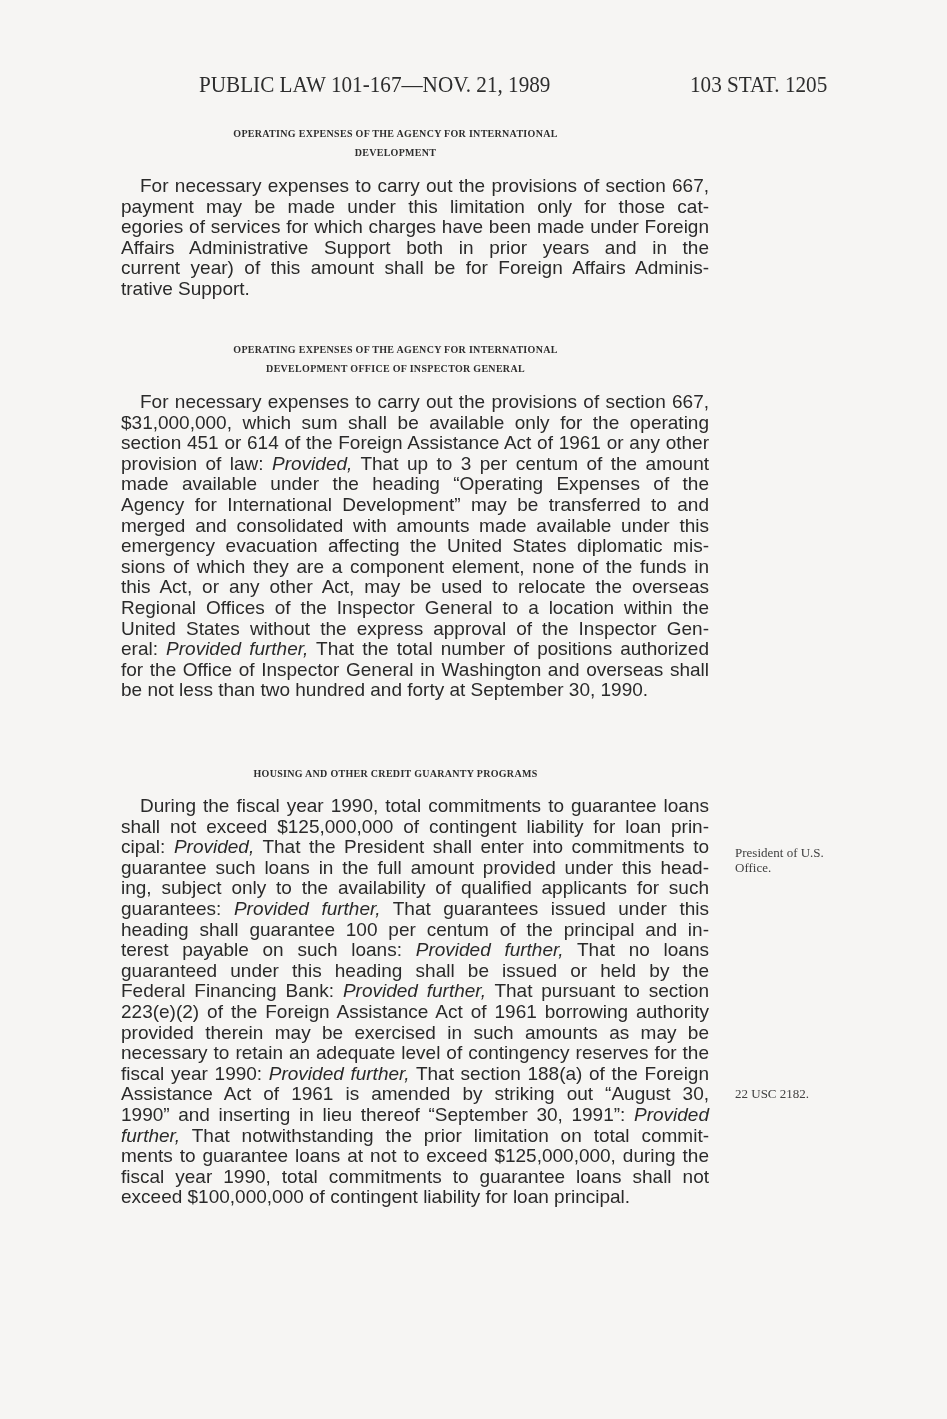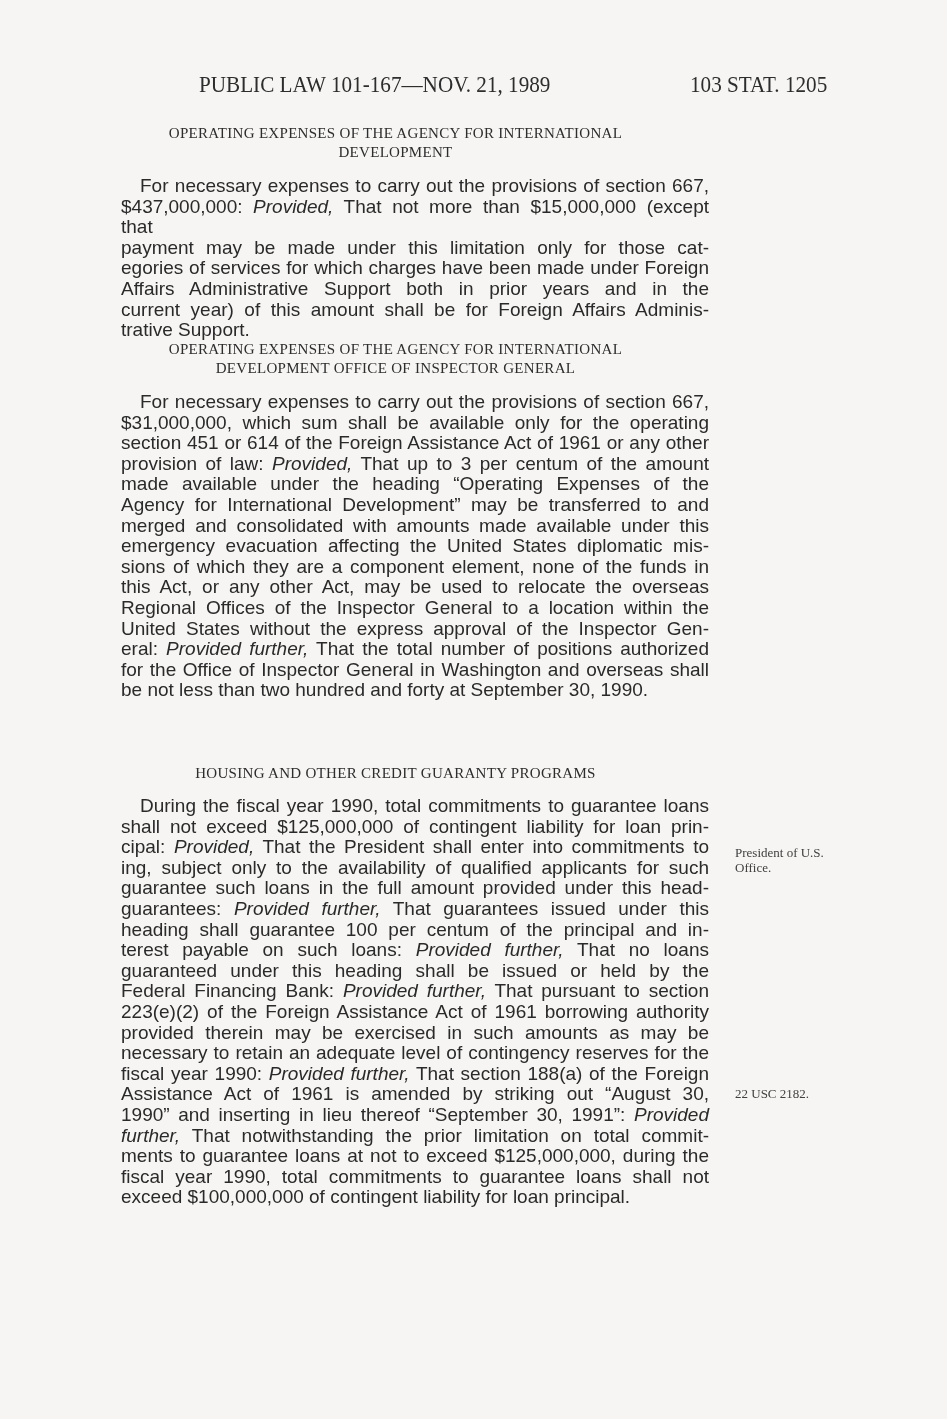--- a/index.html
+++ b/index.html
@@ -25,21 +25,21 @@
       font-family: "Liberation Serif", serif;
       font-size: 23px; color: #2d2d2d;
       transform: scaleX(0.92); transform-origin: left top;
     }
     .body-col {
       position: absolute; left: 82px; width: 627px;
     }
     .heading {
       text-align: center;
       font-family: "Liberation Serif", serif;
-      font-weight: normal; font-size: 15px;
+      font-weight: bold; font-size: 10px;
       letter-spacing: 0.3px; line-height: 19px;
       color: #2d2d2d;
     }
     .para {
       font-family: Liberation Sans, sans-serif;
       font-size: 19px; line-height: 20.6px;
       text-align: justify;
       text-indent: 19px;
       color: #2a2a2a;
       hyphens: manual;
@@ -60,21 +60,20 @@
   <div class="stat-ref">103 STAT. 1205</div>
 </div>
 
 <div class="body-col" style="top:124px;">
   <div class="heading">
     <div>OPERATING EXPENSES OF THE AGENCY FOR INTERNATIONAL</div>
     <div>DEVELOPMENT</div>
   </div>
   <div class="para" style="margin-top:14px;">
       <div style="text-align: justify; text-align-last: justify;"><span>For necessary expenses to carry out the provisions of section 667,</span></div>
-      <div style="text-align: justify; text-align-last: justify; text-indent: 0px;"><span>$437,000,000: </span><i>Provided,</i><span> That not more than $15,000,000 (except that</span></div>
       <div style="text-align: justify; text-align-last: justify; text-indent: 0px;"><span>payment may be made under this limitation only for those cat-</span></div>
       <div style="text-align: justify; text-align-last: justify; text-indent: 0px;"><span>egories of services for which charges have been made under Foreign</span></div>
       <div style="text-align: justify; text-align-last: justify; text-indent: 0px;"><span>Affairs Administrative Support both in prior years and in the</span></div>
       <div style="text-align: justify; text-align-last: justify; text-indent: 0px;"><span>current year) of this amount shall be for Foreign Affairs Adminis-</span></div>
       <div style="text-align: left; text-align-last: left; text-indent: 0px;"><span>trative Support.</span></div>
     </div>
 </div>
 
 <div class="body-col" style="top:340px;">
   <div class="heading">
@@ -101,22 +100,22 @@
 </div>
 
 <div class="body-col" style="top:764px;">
   <div class="heading">
     <div>HOUSING AND OTHER CREDIT GUARANTY PROGRAMS</div>
   </div>
   <div class="para" style="margin-top:13px;">
       <div style="text-align: justify; text-align-last: justify;"><span>During the fiscal year 1990, total commitments to guarantee loans</span></div>
       <div style="text-align: justify; text-align-last: justify; text-indent: 0px;"><span>shall not exceed $125,000,000 of contingent liability for loan prin-</span></div>
       <div style="text-align: justify; text-align-last: justify; text-indent: 0px;"><span>cipal: </span><i>Provided,</i><span> That the President shall enter into commitments to</span></div>
+      <div style="text-align: justify; text-align-last: justify; text-indent: 0px;"><span>guarantee such loans in the full amount provided under this head-</span></div>
       <div style="text-align: justify; text-align-last: justify; text-indent: 0px;"><span>ing, subject only to the availability of qualified applicants for such</span></div>
-      <div style="text-align: justify; text-align-last: justify; text-indent: 0px;"><span>guarantee such loans in the full amount provided under this head-</span></div>
       <div style="text-align: justify; text-align-last: justify; text-indent: 0px;"><span>guarantees: </span><i>Provided further,</i><span> That guarantees issued under this</span></div>
       <div style="text-align: justify; text-align-last: justify; text-indent: 0px;"><span>heading shall guarantee 100 per centum of the principal and in-</span></div>
       <div style="text-align: justify; text-align-last: justify; text-indent: 0px;"><span>terest payable on such loans: </span><i>Provided further,</i><span> That no loans</span></div>
       <div style="text-align: justify; text-align-last: justify; text-indent: 0px;"><span>guaranteed under this heading shall be issued or held by the</span></div>
       <div style="text-align: justify; text-align-last: justify; text-indent: 0px;"><span>Federal Financing Bank: </span><i>Provided further,</i><span> That pursuant to section</span></div>
       <div style="text-align: justify; text-align-last: justify; text-indent: 0px;"><span>223(e)(2) of the Foreign Assistance Act of 1961 borrowing authority</span></div>
       <div style="text-align: justify; text-align-last: justify; text-indent: 0px;"><span>provided therein may be exercised in such amounts as may be</span></div>
       <div style="text-align: justify; text-align-last: justify; text-indent: 0px;"><span>necessary to retain an adequate level of contingency reserves for the</span></div>
       <div style="text-align: justify; text-align-last: justify; text-indent: 0px;"><span>fiscal year 1990: </span><i>Provided further,</i><span> That section 188(a) of the Foreign</span></div>
       <div style="text-align: justify; text-align-last: justify; text-indent: 0px;"><span>Assistance Act of 1961 is amended by striking out “August 30,</span></div>

